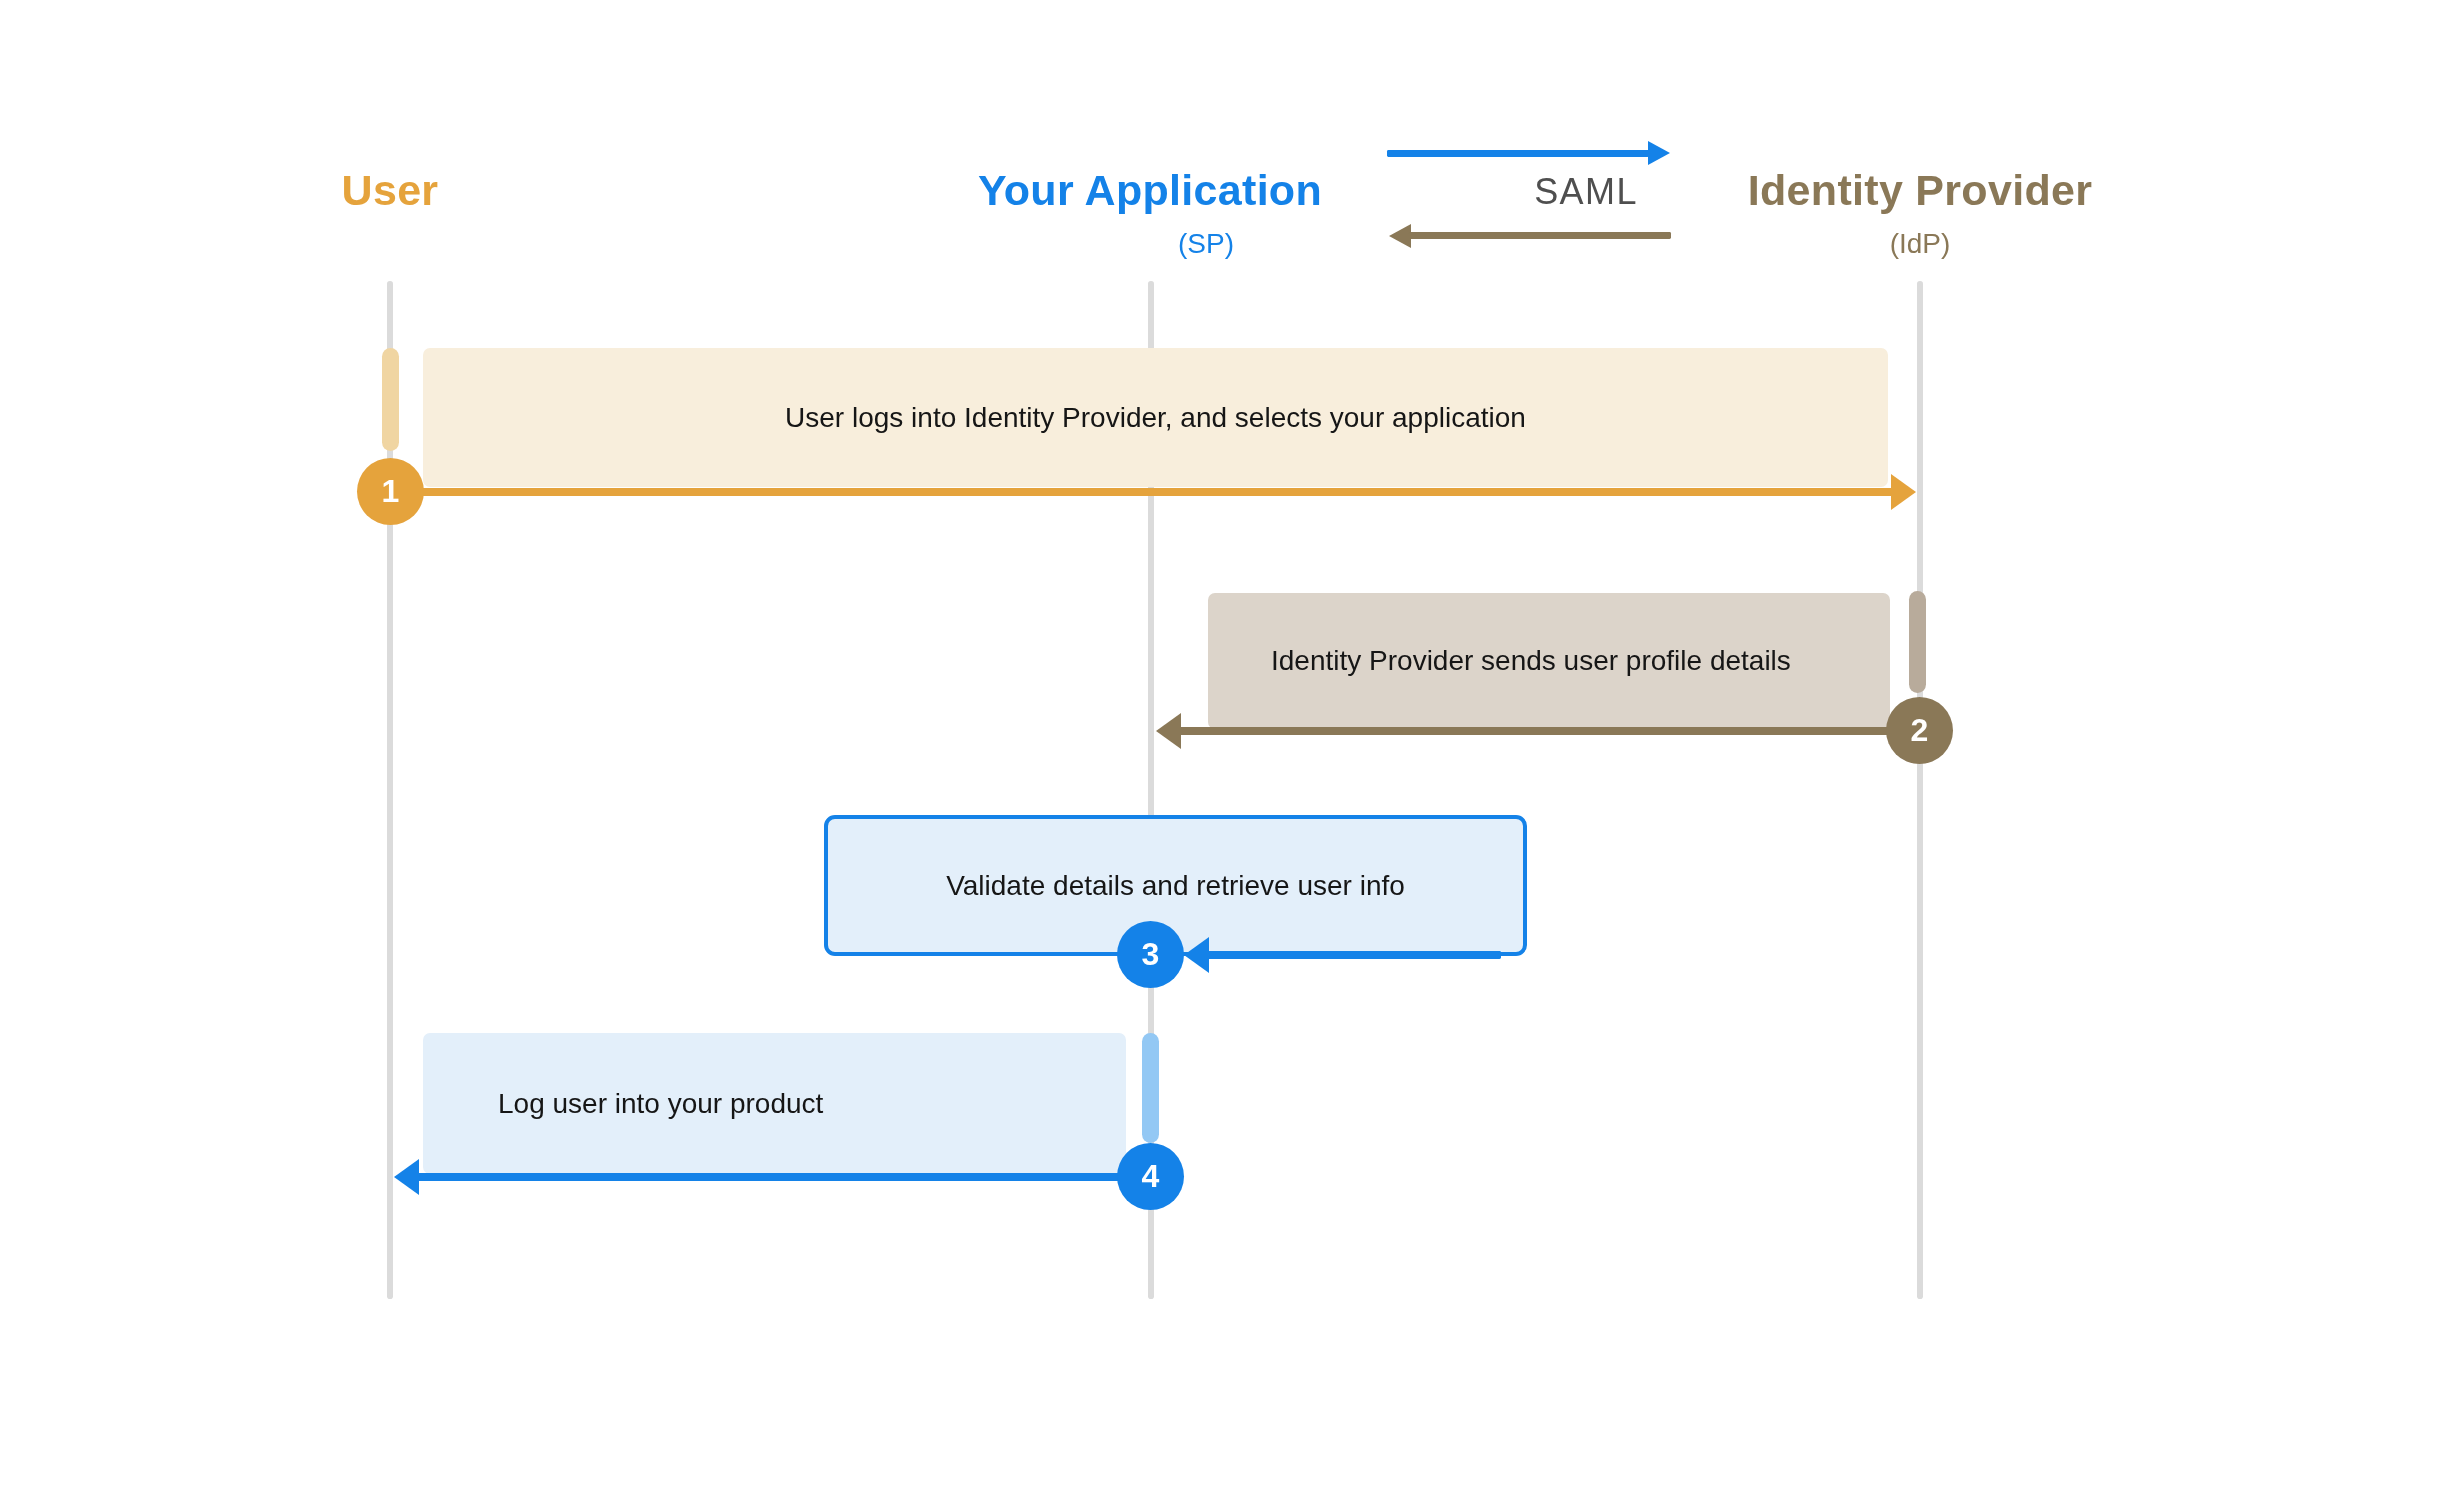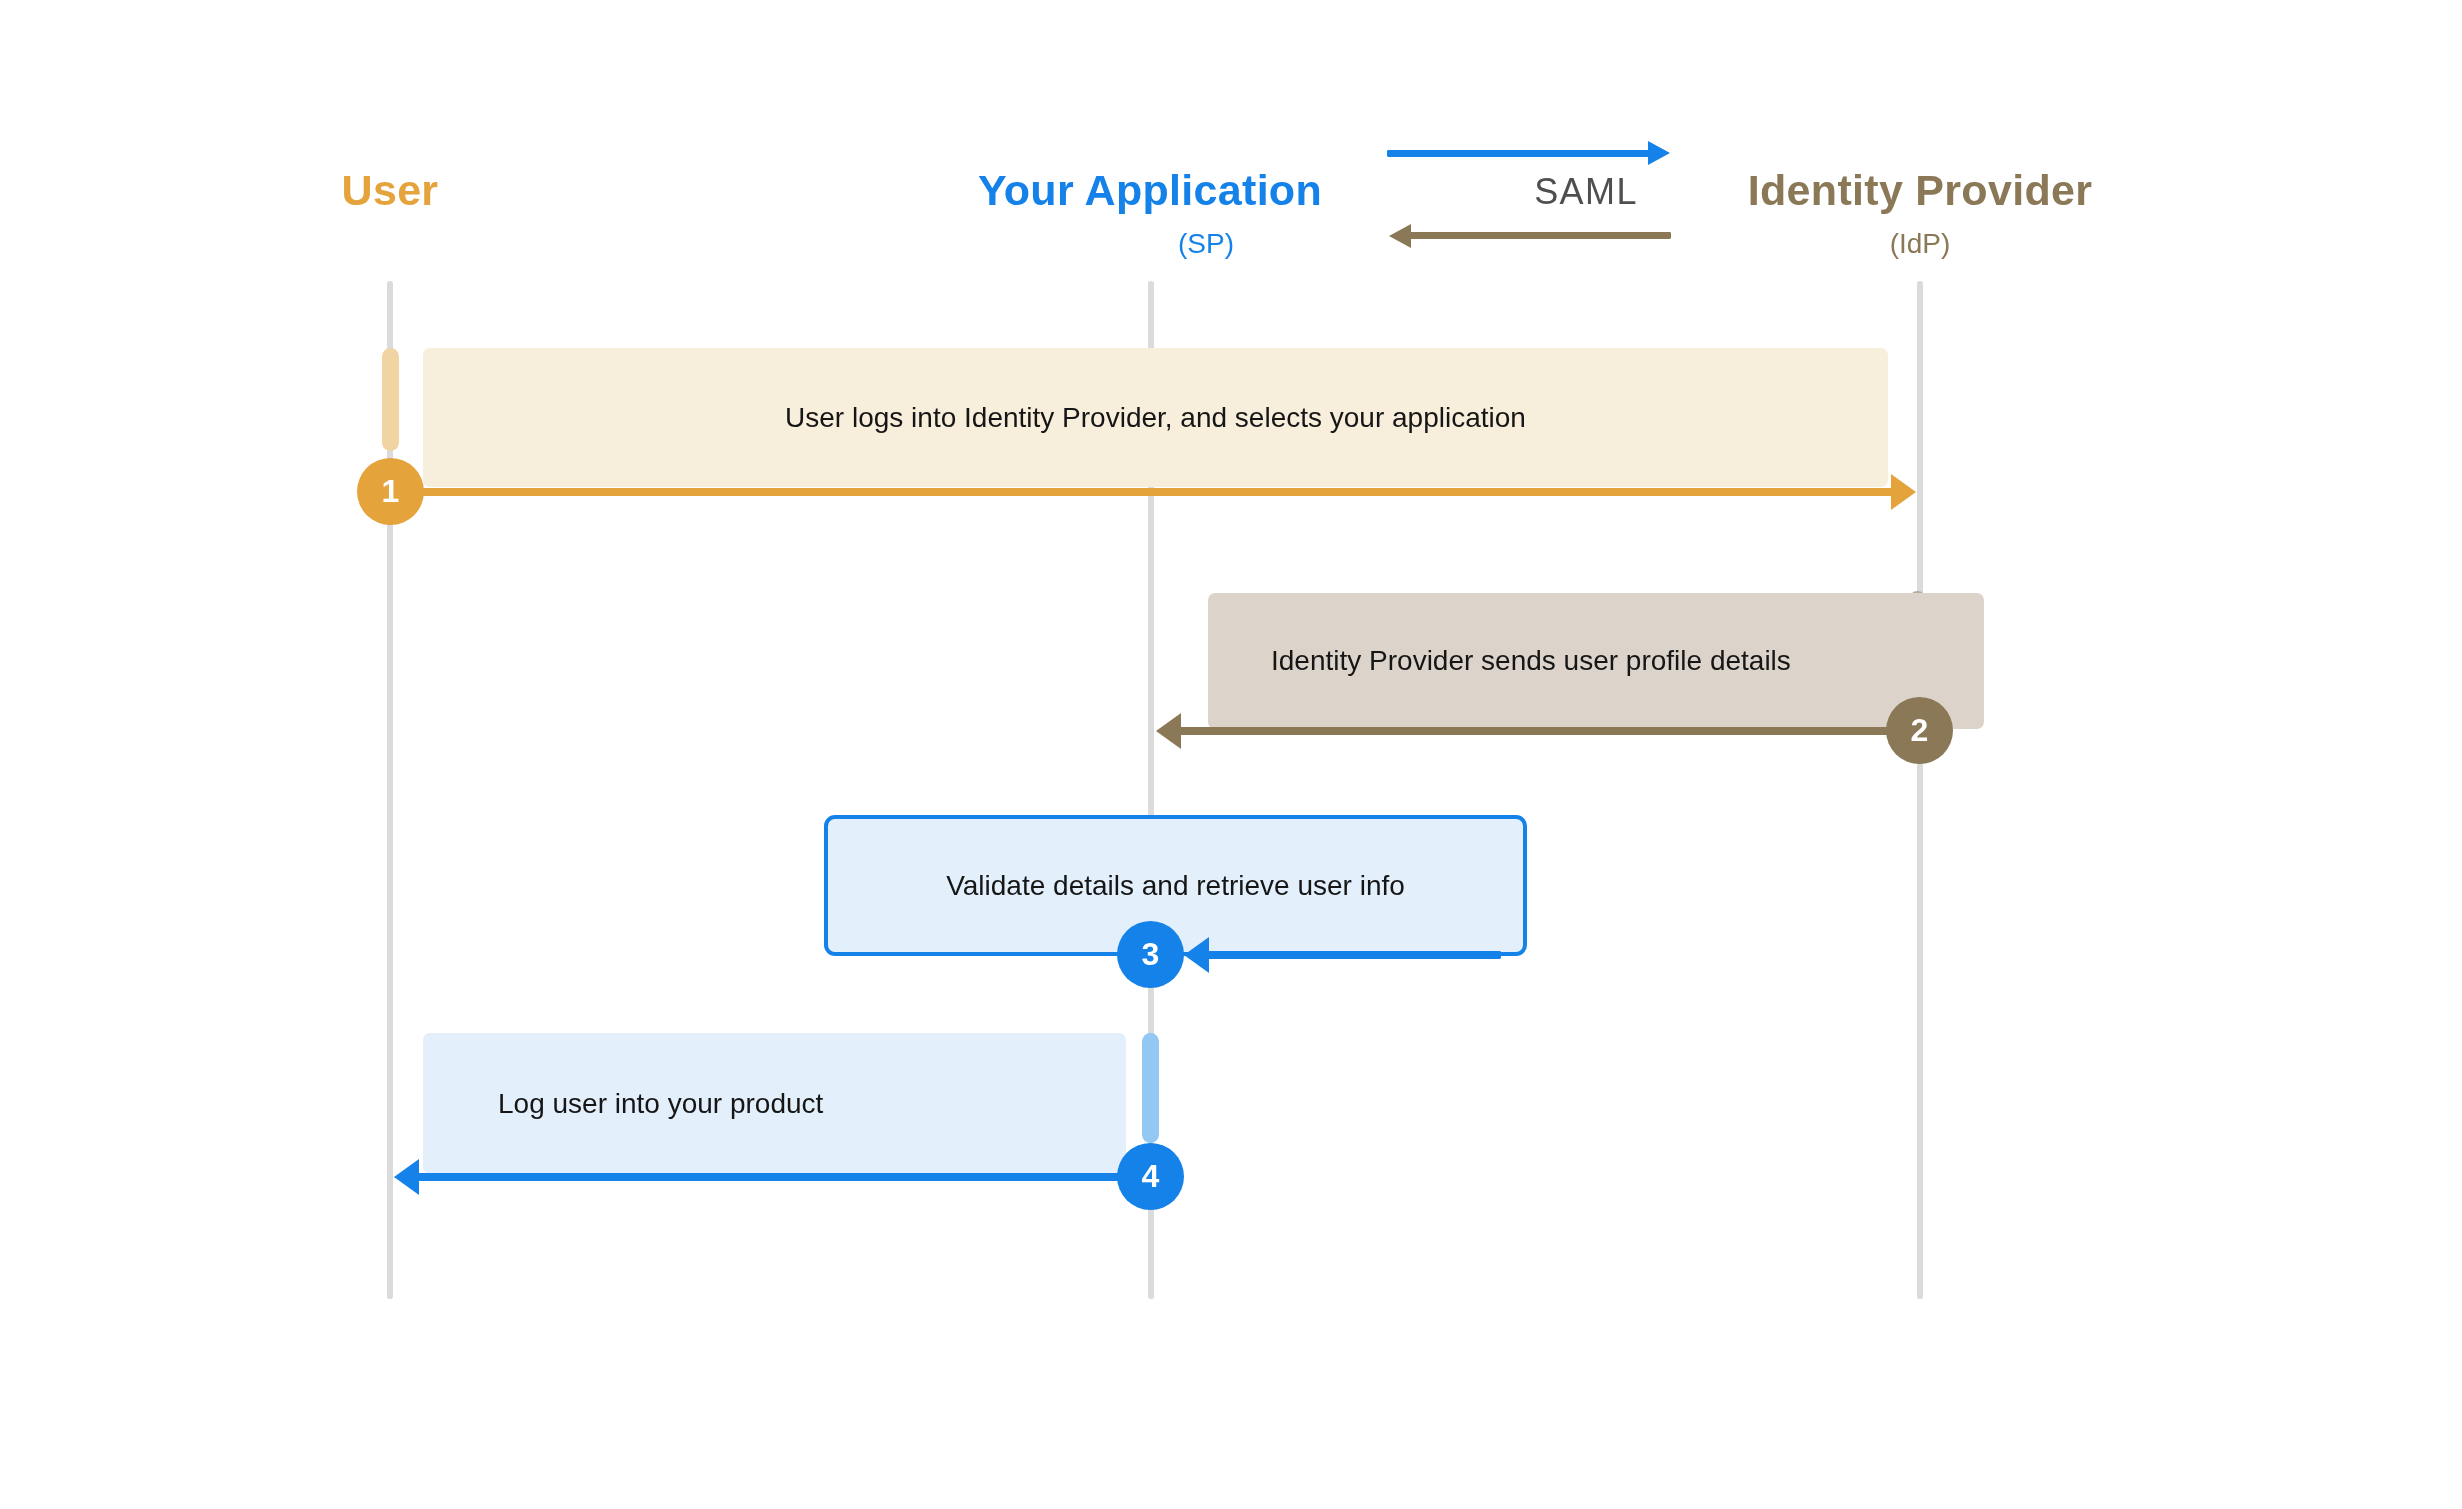--- a/index.html
+++ b/index.html
@@ -108,21 +108,21 @@
   <div class="msg-box center" style="left:423px;top:348px;width:1465px;height:139px;background:var(--cream);padding:0 66px;">
     <span>User logs into Identity Provider, and selects your application</span>
   </div>
   <div class="hline arrow" style="left:390px;top:488px;width:1503px;background:var(--orange);"></div>
   <div class="head-right arrow" style="left:1891px;top:474px;border-left:25px solid var(--orange);"></div>
   <div class="badge" style="left:357px;top:458px;background:var(--orange);">
     <span>1</span>
   </div>
 
   <div class="activation" style="left:1909px;top:591px;height:102px;background:var(--brown-light);"></div>
-  <div class="msg-box" style="left:1208px;top:593px;width:776px;height:136px;background:var(--tan);padding-left:63px;padding-right:91px;">
+  <div class="msg-box" style="left:1208px;top:593px;width:682px;height:136px;background:var(--tan);padding-left:63px;padding-right:91px;">
     <span>Identity Provider sends user profile details</span>
   </div>
   <div class="hline arrow" style="left:1177px;top:727px;width:743px;background:var(--brown);"></div>
   <div class="head-left arrow" style="left:1156px;top:713px;border-right:25px solid var(--brown);"></div>
   <div class="badge" style="left:1886px;top:697px;background:var(--brown);">
     <span>2</span>
   </div>
 
   <div class="msg-box center" style="left:824px;top:815px;width:703px;height:141px;background:var(--blue-pale);border:4.2px solid var(--blue);border-radius:11px;">
     <span>Validate details and retrieve user info</span>

